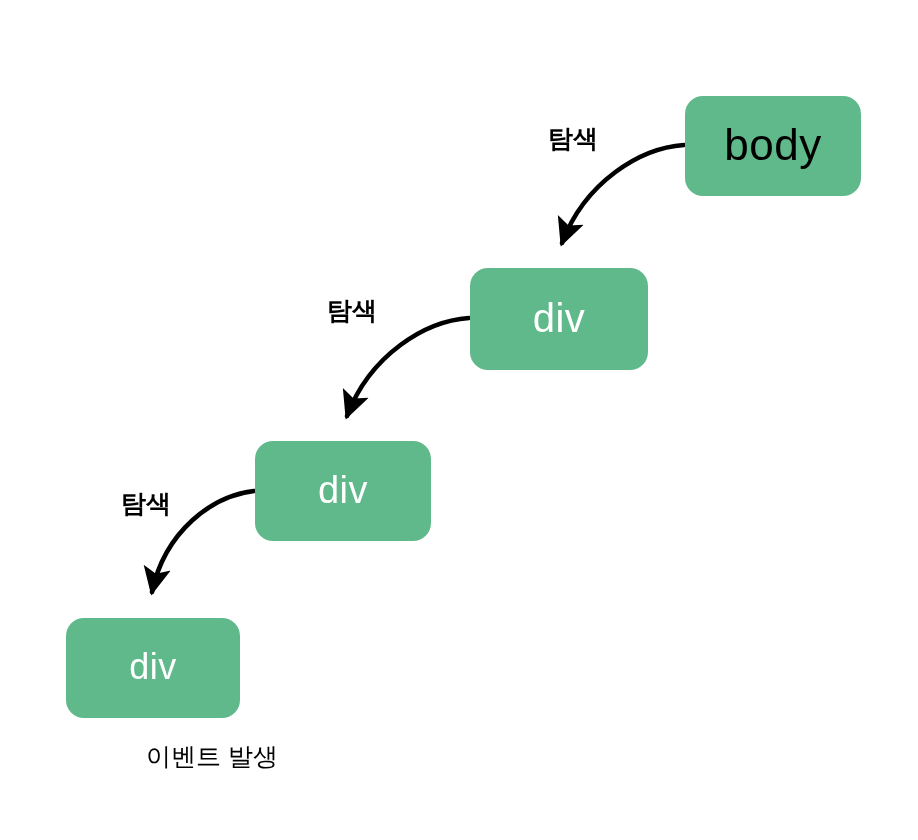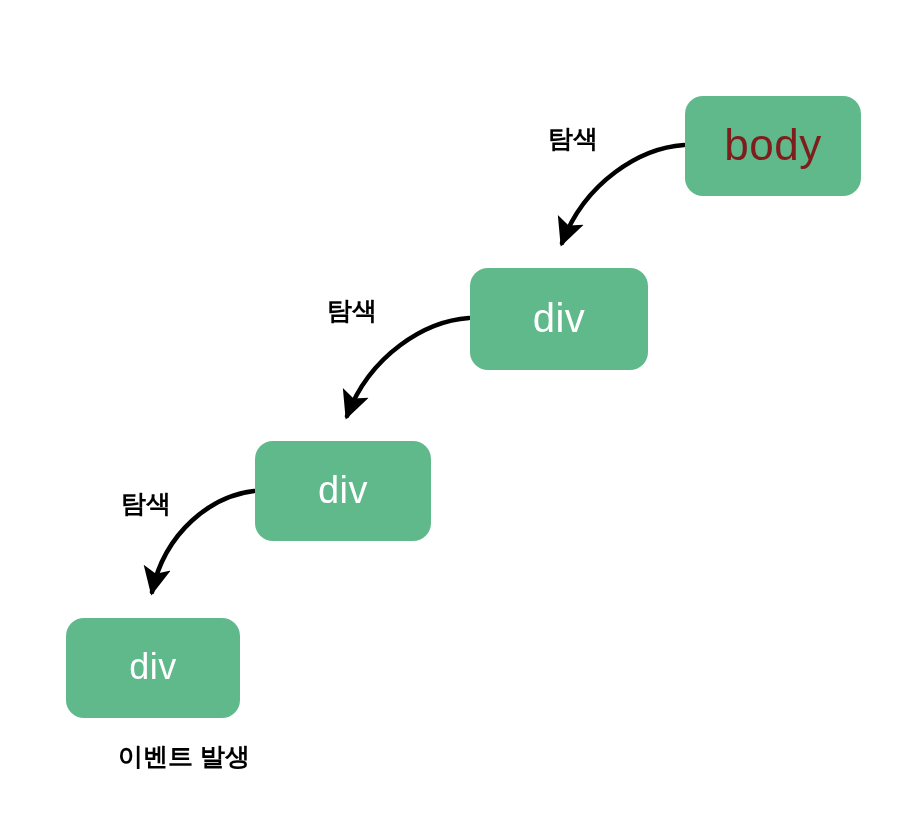--- a/index.html
+++ b/index.html
@@ -46,25 +46,26 @@
     font-weight: 700;
     font-size: 25px;
     line-height: 1;
     white-space: nowrap;
     user-select: none;
     font-family: Liberation Mono, monospace;
   }
   .caption {
     position: absolute;
     color: #000000;
-    font-weight: 700;
+    font-weight: 400;
     font-size: 25px;
     line-height: 1;
     white-space: nowrap;
     user-select: none;
+    margin-left: 28px;
   }
 </style>
 </head>
 <body>
 
 <div id="canvas" style="background: rgb(255, 255, 255);">
 
   <svg id="edges" viewBox="0 0 918 840" width="918" height="840" xmlns="http://www.w3.org/2000/svg">
     <defs>
       <marker id="arrowhead" markerWidth="7" markerHeight="7" refX="5.4" refY="3.1" orient="auto" markerUnits="strokeWidth">
@@ -72,21 +73,21 @@
       </marker>
     </defs>
 
     <path fill="none" stroke="#000000" stroke-width="4.6" stroke-linecap="round" marker-end="url(#arrowhead)" d="M 684 145 C 640 148 585 182 562 243"></path>
 
     <path fill="none" stroke="#000000" stroke-width="4.6" stroke-linecap="round" marker-end="url(#arrowhead)" d="M 469 318 C 425 321 370 355 347 416"></path>
 
     <path fill="none" stroke="#000000" stroke-width="4.6" stroke-linecap="round" marker-end="url(#arrowhead)" d="M 254 491 C 212 496 165 531 152 592"></path>
   </svg>
 
-  <div class="node" id="node-0" style="left: 685px; top: 96px; width: 176px; height: 100px; font-size: 44px; background: rgb(95, 185, 138); color: #7f1d1d;">
+  <div class="node" id="node-0" style="left: 685px; top: 96px; width: 176px; height: 100px; font-size: 44px; background: rgb(95, 185, 138); color: #000000;">
     <span class="node-label">body</span>
   </div>
 
   <div class="node" id="node-1" style="left: 470px; top: 268px; width: 178px; height: 102px; font-size: 40px; background: rgb(95, 185, 138); color: rgb(255, 255, 255);">
     <span class="node-label">div</span>
   </div>
 
   <div class="node" id="node-2" style="left: 255px; top: 441px; width: 176px; height: 100px; font-size: 38px; background: rgb(95, 185, 138); color: rgb(255, 255, 255);">
     <span class="node-label">div</span>
   </div>

